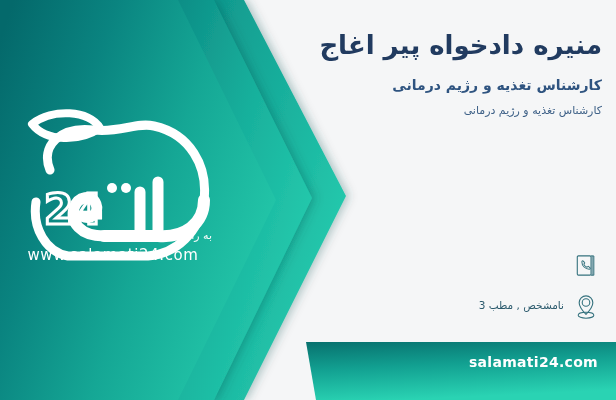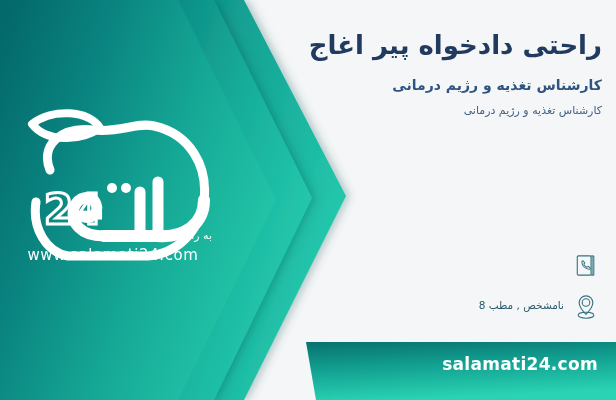--- a/index.html
+++ b/index.html
@@ -136,21 +136,21 @@
     left: 0;
     bottom: 0;
     width: 616px;
     height: 58px;
   }
   .footer-url {
     position: absolute;
     right: 18px;
     top: 12px;
     color: #ffffff;
-    font-size: 17px;
+    font-size: 14px;
     font-weight: bold;
     letter-spacing: .3px;
     white-space: nowrap;
   }
 </style>
 </head>
 <body>
 
 <div id="card">
 
@@ -262,21 +262,21 @@
       <circle cx="118" cy="92" r="5" fill="#ffffff"></circle>
       <circle cx="104" cy="92" r="5" fill="#ffffff"></circle>
 
       <text x="36" y="128" font-family="DejaVu Sans, Liberation Sans, sans-serif" font-size="42" font-weight="bold" fill="none" stroke="#ffffff" stroke-width="3">24</text>
     </svg>
     <div class="logo-tagline">به راحتی یک لبخند</div>
     <div class="logo-url">www.salamati24.com</div>
   </div>
 
   <div class="info">
-    <div class="doc-name">راحتی دادخواه پیر اغاج</div>
+    <div class="doc-name">منیره دادخواه پیر اغاج</div>
     <div class="doc-specialty">کارشناس تغذیه و رژیم درمانی</div>
     <div class="doc-specialty-sub">کارشناس تغذیه و رژیم درمانی</div>
   </div>
 
   <div class="contacts">
 
     <div class="contact-row">
       <span class="contact-icon">
         <svg viewBox="0 0 24 28" width="22" height="26" xmlns="http://www.w3.org/2000/svg">
           <rect x="2.5" y="3" width="15" height="21" rx="1.2" fill="none" stroke="#35727e" stroke-width="1.2"></rect>
@@ -295,21 +295,21 @@
 
     <div class="contact-row">
       <span class="contact-icon">
         <svg viewBox="0 0 26 30" width="24" height="28" xmlns="http://www.w3.org/2000/svg">
           <ellipse cx="13" cy="25" rx="8.5" ry="3.2" fill="none" stroke="#35727e" stroke-width="1.1"></ellipse>
           <path d="M 13 4 C 8.9 4 5.6 7.3 5.6 11.4 C 5.6 16.4 13 24 13 24
                    C 13 24 20.4 16.4 20.4 11.4 C 20.4 7.3 17.1 4 13 4 Z" fill="none" stroke="#35727e" stroke-width="1.2" stroke-linejoin="round"></path>
           <circle cx="13" cy="11.2" r="4.1" fill="none" stroke="#35727e" stroke-width="1.2"></circle>
         </svg>
       </span>
-      <span class="contact-text">نامشخص , مطب 8</span>
+      <span class="contact-text">نامشخص , مطب 3</span>
     </div>
 
   </div>
 
   <div class="footer">
     <div class="footer-url">salamati24.com</div>
   </div>
 
 </div>
 

